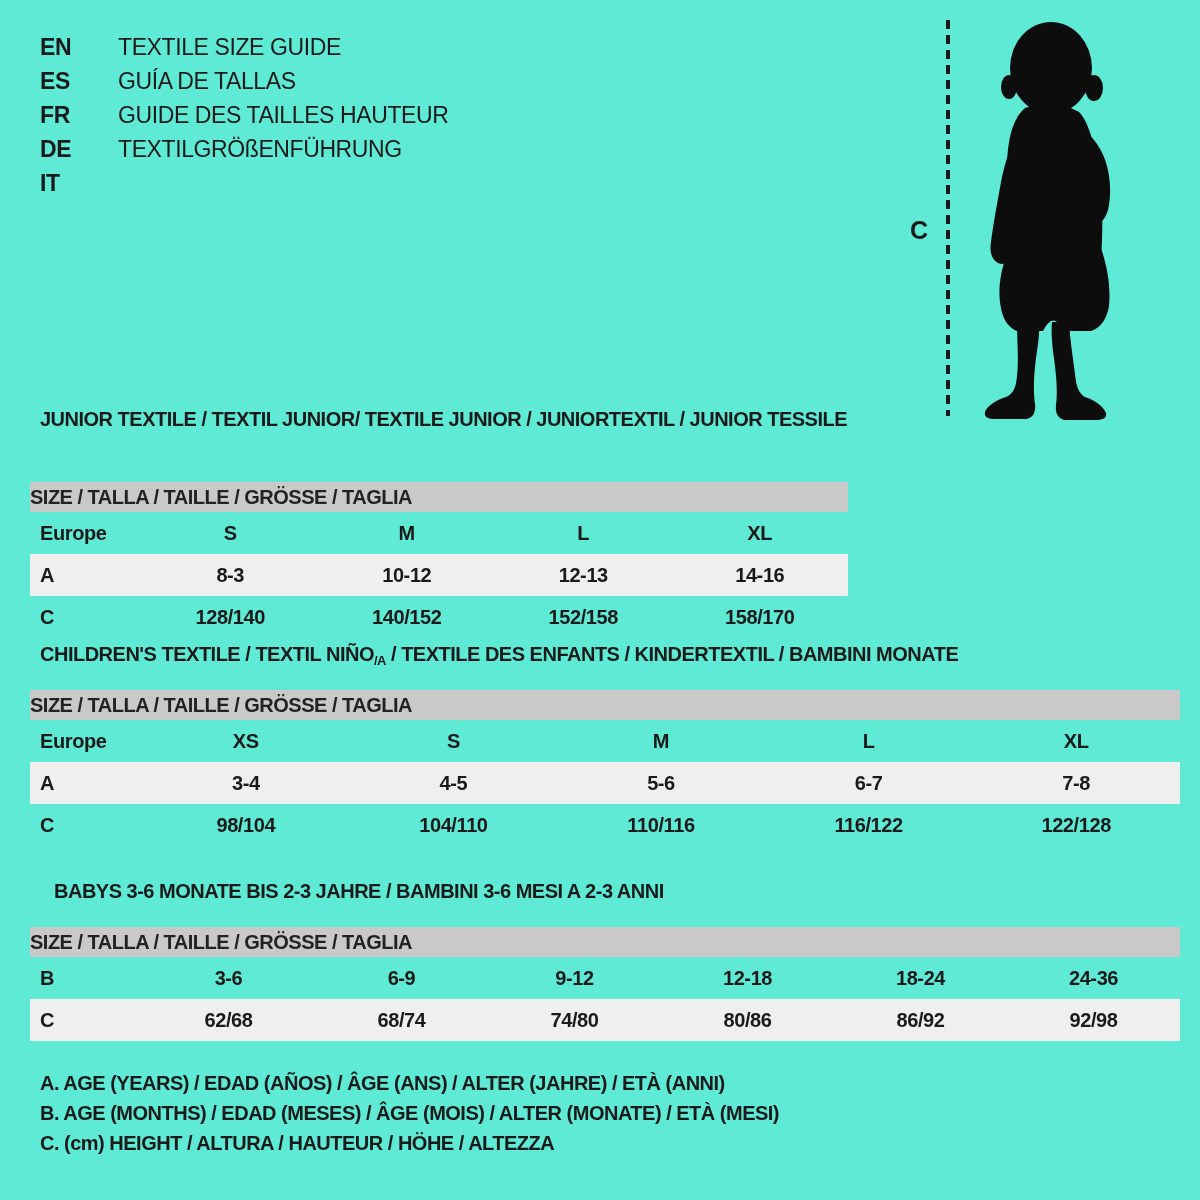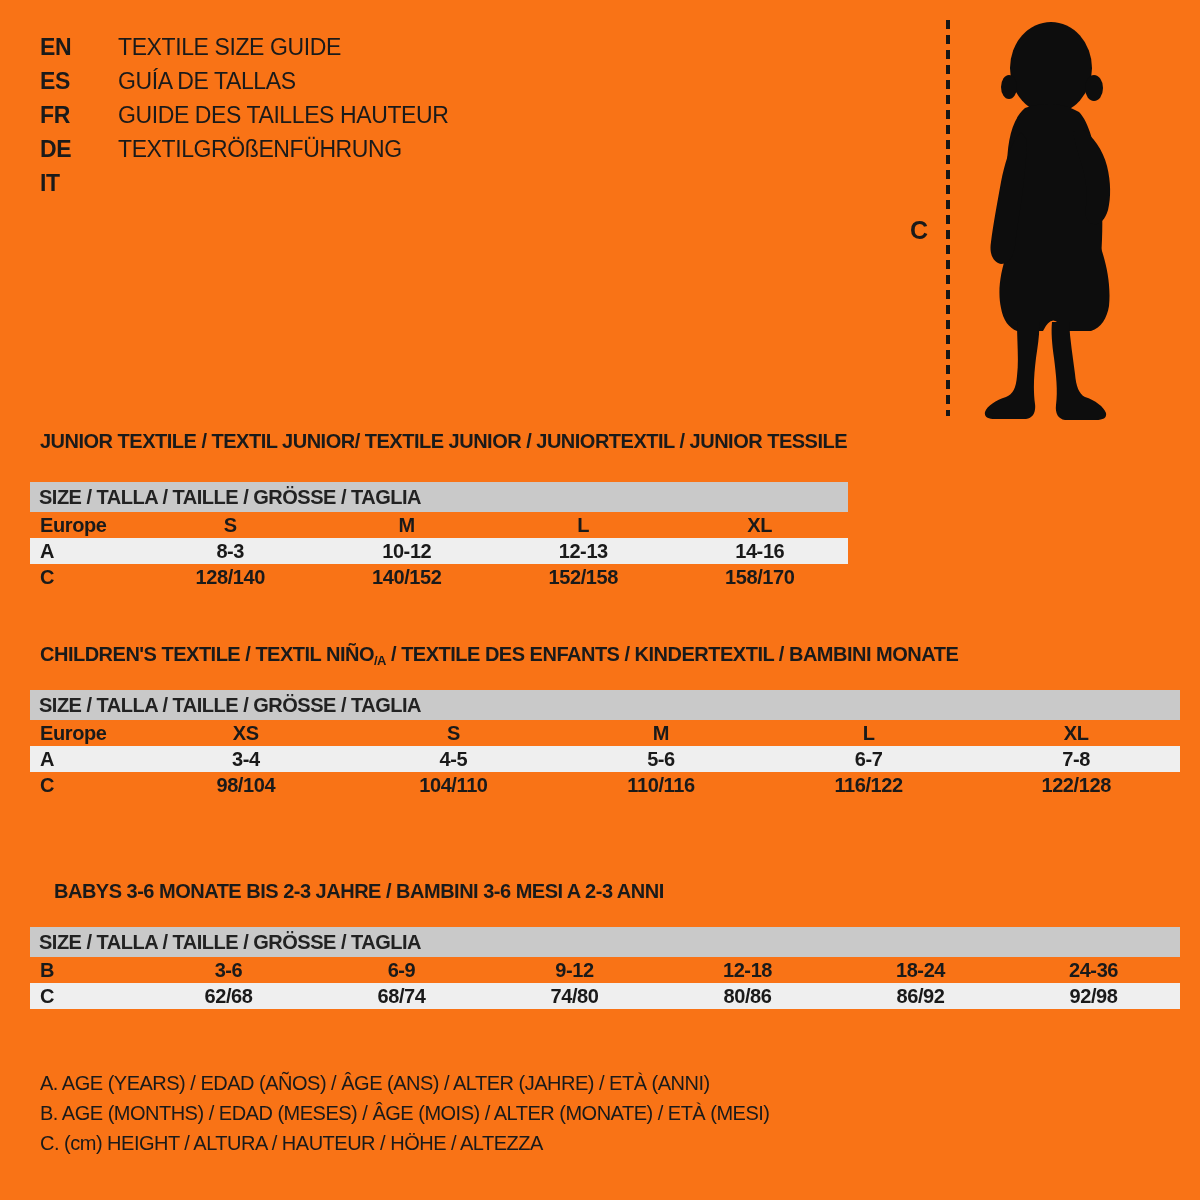--- a/index.html
+++ b/index.html
@@ -1,18 +1,18 @@
 <!DOCTYPE html>
 <html><head>
 <meta charset="utf-8">
 <style>
   * { margin:0; padding:0; box-sizing:border-box; }
   html,body { background:#ffffff; }
   #canvas {
-    position:relative; width:1200px; height:1200px; background:#f97316;
+    position:relative; width:1200px; height:1200px; background:#5eead4;
     font-family:"Liberation Sans", sans-serif; color:#1a1a1a; overflow:hidden;
   }
 
   
   .lang-block { position:absolute; left:40px; top:30px; }
   .lang-row { display:flex; height:34px; align-items:center; }
   .lang-code { width:78px; font-size:23px; font-weight:700; letter-spacing:-0.4px; }
   .lang-label { font-size:23px; font-weight:400; letter-spacing:-0.4px; }
 
   
@@ -23,31 +23,31 @@
   .measure-label { position:absolute; left:910px; top:216px; font-size:25px; font-weight:700; }
   .baby-figure { position:absolute; left:963px; top:16px; width:180px; height:405px; }
 
   
   .section-title { position:absolute; font-size:20px; font-weight:700; letter-spacing:-0.5px; white-space:nowrap; }
   .sub-mark { font-size:13px; vertical-align:-4px; font-weight:700; }
 
   
   .size-table { position:absolute; }
   .size-bar {
-    height:30px; line-height:30px; background:#c9c9c9; padding-left:9px;
+    height:30px; line-height:30px; background:#c9c9c9; 
     font-size:20px; font-weight:700; letter-spacing:-0.5px; color:#222222;
   }
-  .trow { display:flex; height:26px; align-items:center; }
+  .trow { display:flex; height:42px; align-items:center; }
   .trow.shaded { background:#efefef; }
   .tlabel { width:112px; padding-left:10px; font-size:20px; font-weight:700; letter-spacing:-0.4px; }
   .tcell { flex:1; text-align:center; font-size:20px; font-weight:700; letter-spacing:-0.4px; }
 
   
   .legend-block { position:absolute; left:40px; top:1068px; }
-  .legend-line { height:30px; line-height:30px; font-size:20px; font-weight:400; letter-spacing:-0.5px; white-space:nowrap; }
+  .legend-line { height:30px; line-height:30px; font-size:20px; font-weight:700; letter-spacing:-0.5px; white-space:nowrap; }
 </style>
 </head>
 <body>
 
 <div id="canvas">
 
   <div class="lang-block">
     <div class="lang-row">
       <span class="lang-code">EN</span>
       <span class="lang-label">TEXTILE SIZE GUIDE</span>
@@ -78,21 +78,21 @@
       <ellipse cx="131" cy="72" rx="9" ry="13"></ellipse>
       <path d="M62,92 C48,104 44,128 44,154 C44,183 42,213 46,242 L138,242 C140,215 140,185 136,158 C132,130 126,106 116,96 C100,86 78,86 62,92 Z"></path>
       <path d="M46,232 C38,252 34,274 38,292 C40,304 46,312 54,315 L80,315 Q90,294 101,315 L128,315 C138,312 144,302 146,290 C148,270 144,250 138,232 Z"></path>
       <path d="M54,306 C54,326 56,344 54,360 C53,372 50,378 43,381 C33,384 24,390 22,396 C21,401 25,403 32,403 L63,403 C70,402 73,396 72,388 C70,374 71,358 73,342 C75,328 77,316 76,306 Z"></path>
       <path d="M106,306 C107,324 110,342 112,358 C113,370 116,378 122,381 C132,384 141,391 143,397 C144,402 140,404 133,404 L102,404 C95,403 92,397 93,389 C95,375 93,358 91,342 C89,328 88,316 89,306 Z"></path>
       <path d="M58,116 C48,126 42,146 38,166 C34,188 30,210 28,226 C26,238 30,246 38,248 C46,248 50,242 52,230 C54,210 58,190 60,172 C62,154 64,136 64,124 Z"></path>
       <path d="M118,112 C130,120 140,134 144,150 C148,166 148,182 145,194 C142,204 137,209 130,208 C123,206 121,198 123,190 C125,178 123,164 119,150 C115,136 111,124 110,116 Z"></path>
     </g>
   </svg>
 
-  <div class="section-title" style="left:40px; top:430px;text-align:right;">JUNIOR TEXTILE / TEXTIL JUNIOR/ TEXTILE JUNIOR / JUNIORTEXTIL / JUNIOR TESSILE</div>
+  <div class="section-title" style="left:40px; top:408px;text-align:right;">JUNIOR TEXTILE / TEXTIL JUNIOR/ TEXTILE JUNIOR / JUNIORTEXTIL / JUNIOR TESSILE</div>
   <div class="size-table" style="left:30px; top:482px; width:818px;">
     <div class="size-bar">SIZE / TALLA / TAILLE / GRÖSSE / TAGLIA</div>
     <div class="trow">
       <div class="tlabel">Europe</div>
       <div class="tcell">S</div>
       <div class="tcell">M</div>
       <div class="tcell">L</div>
       <div class="tcell">XL</div>
     </div>
     <div class="trow shaded">

